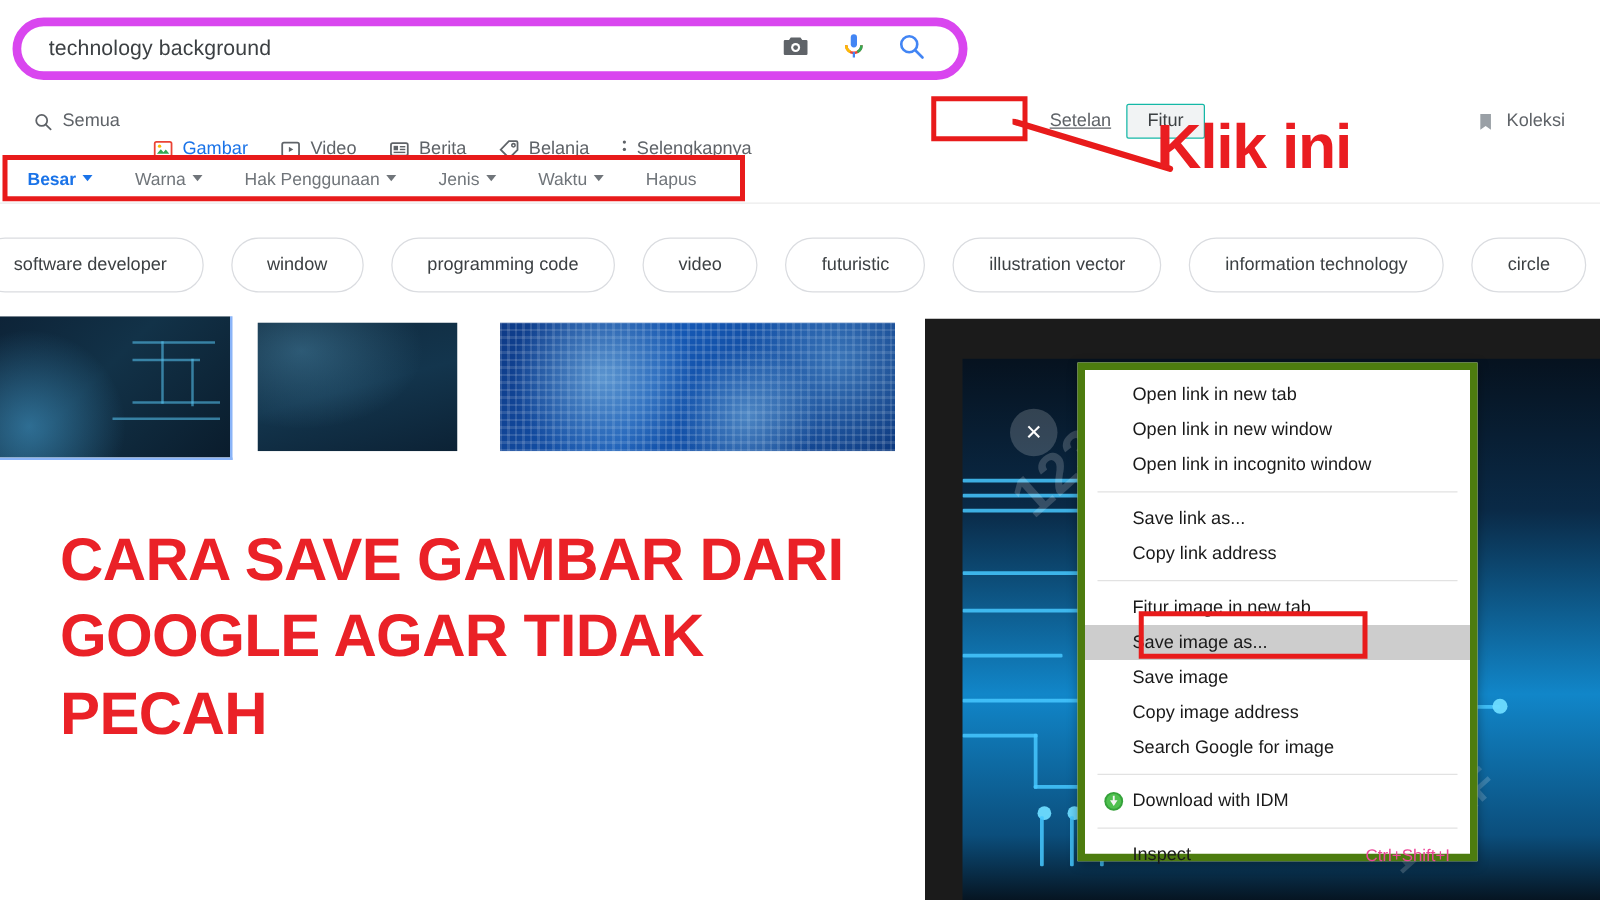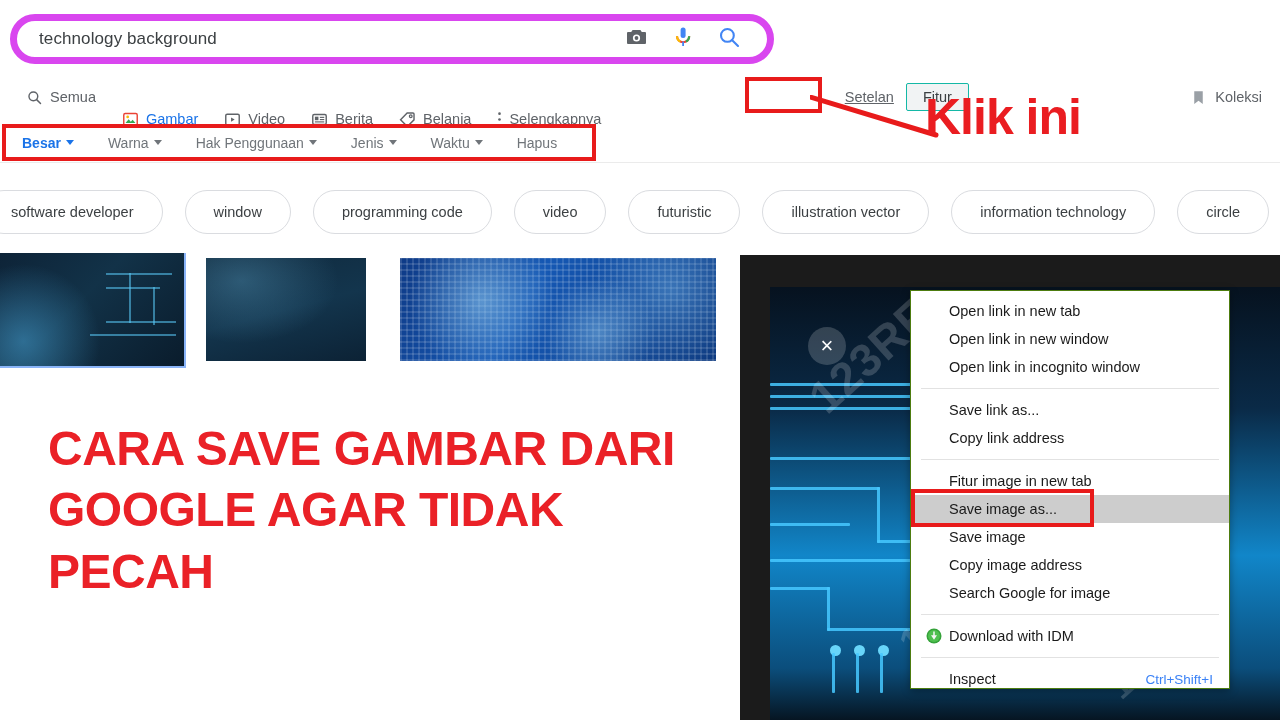--- a/index.html
+++ b/index.html
@@ -52,21 +52,21 @@
     background: #f1f3f4;
     border: 1px solid #14b8a6;
     color: #3c4043;
     font-size: 14.5px;
     padding: 5px 16px;
     border-radius: 2px;
   }
   .koleksi {
     display: flex; align-items: center; gap: 8px;
     font-size: 14.5px; color: #5f6368;
-    margin-right: 18px;
+    margin-right: 28px;
   }
 
   
   .filterbar {
     position: absolute; left: 0; top: 123px;
     width: 1280px; height: 40px;
     display: flex; align-items: center;
     border-bottom: 1px solid #ebebeb;
   }
   .filter-item {
@@ -201,38 +201,38 @@
   .close-btn {
     position: absolute; left: 38px; top: 40px;
     width: 38px; height: 38px; border-radius: 50%;
     background: rgba(255,255,255,.18);
     display: flex; align-items: center; justify-content: center;
     color: #fff; font-size: 22px; line-height: 1;
   }
 
   
   .ctxmenu {
-    position: absolute; left: 910px; top: 290px;
+    position: absolute; left: 862px; top: 290px;
     width: 320px; height: 399px;
     background: #ffffff;
-    border: 1px solid #4d7c0f;
+    border: 6px solid #4d7c0f;
     box-shadow: 0 2px 8px rgba(0,0,0,.35);
     padding: 6px 0;
     font-size: 14.5px;
     color: #1a1a1a;
   }
   .ctx-item {
     height: 28px;
     display: flex; align-items: center;
     padding-left: 38px; padding-right: 16px;
     white-space: nowrap;
   }
   .ctx-item.hl { background: #cdcdcd; }
   .ctx-sep { height: 1px; background: #e2e2e2; margin: 7px 10px; }
-  .ctx-item .shortcut { margin-left: auto; color: #3b82f6; font-size: 13.5px; }
+  .ctx-item .shortcut { margin-left: auto; color: #ec4899; font-size: 13.5px; }
   .idm-icon {
     position: absolute; left: 14px;
     width: 18px; height: 18px;
   }
   .ctx-item.with-icon { position: relative; }
 
   .red-box-save {
     position: absolute; left: 911px; top: 489px;
     width: 183px; height: 38px;
     border: 4px solid #e81b1b;

